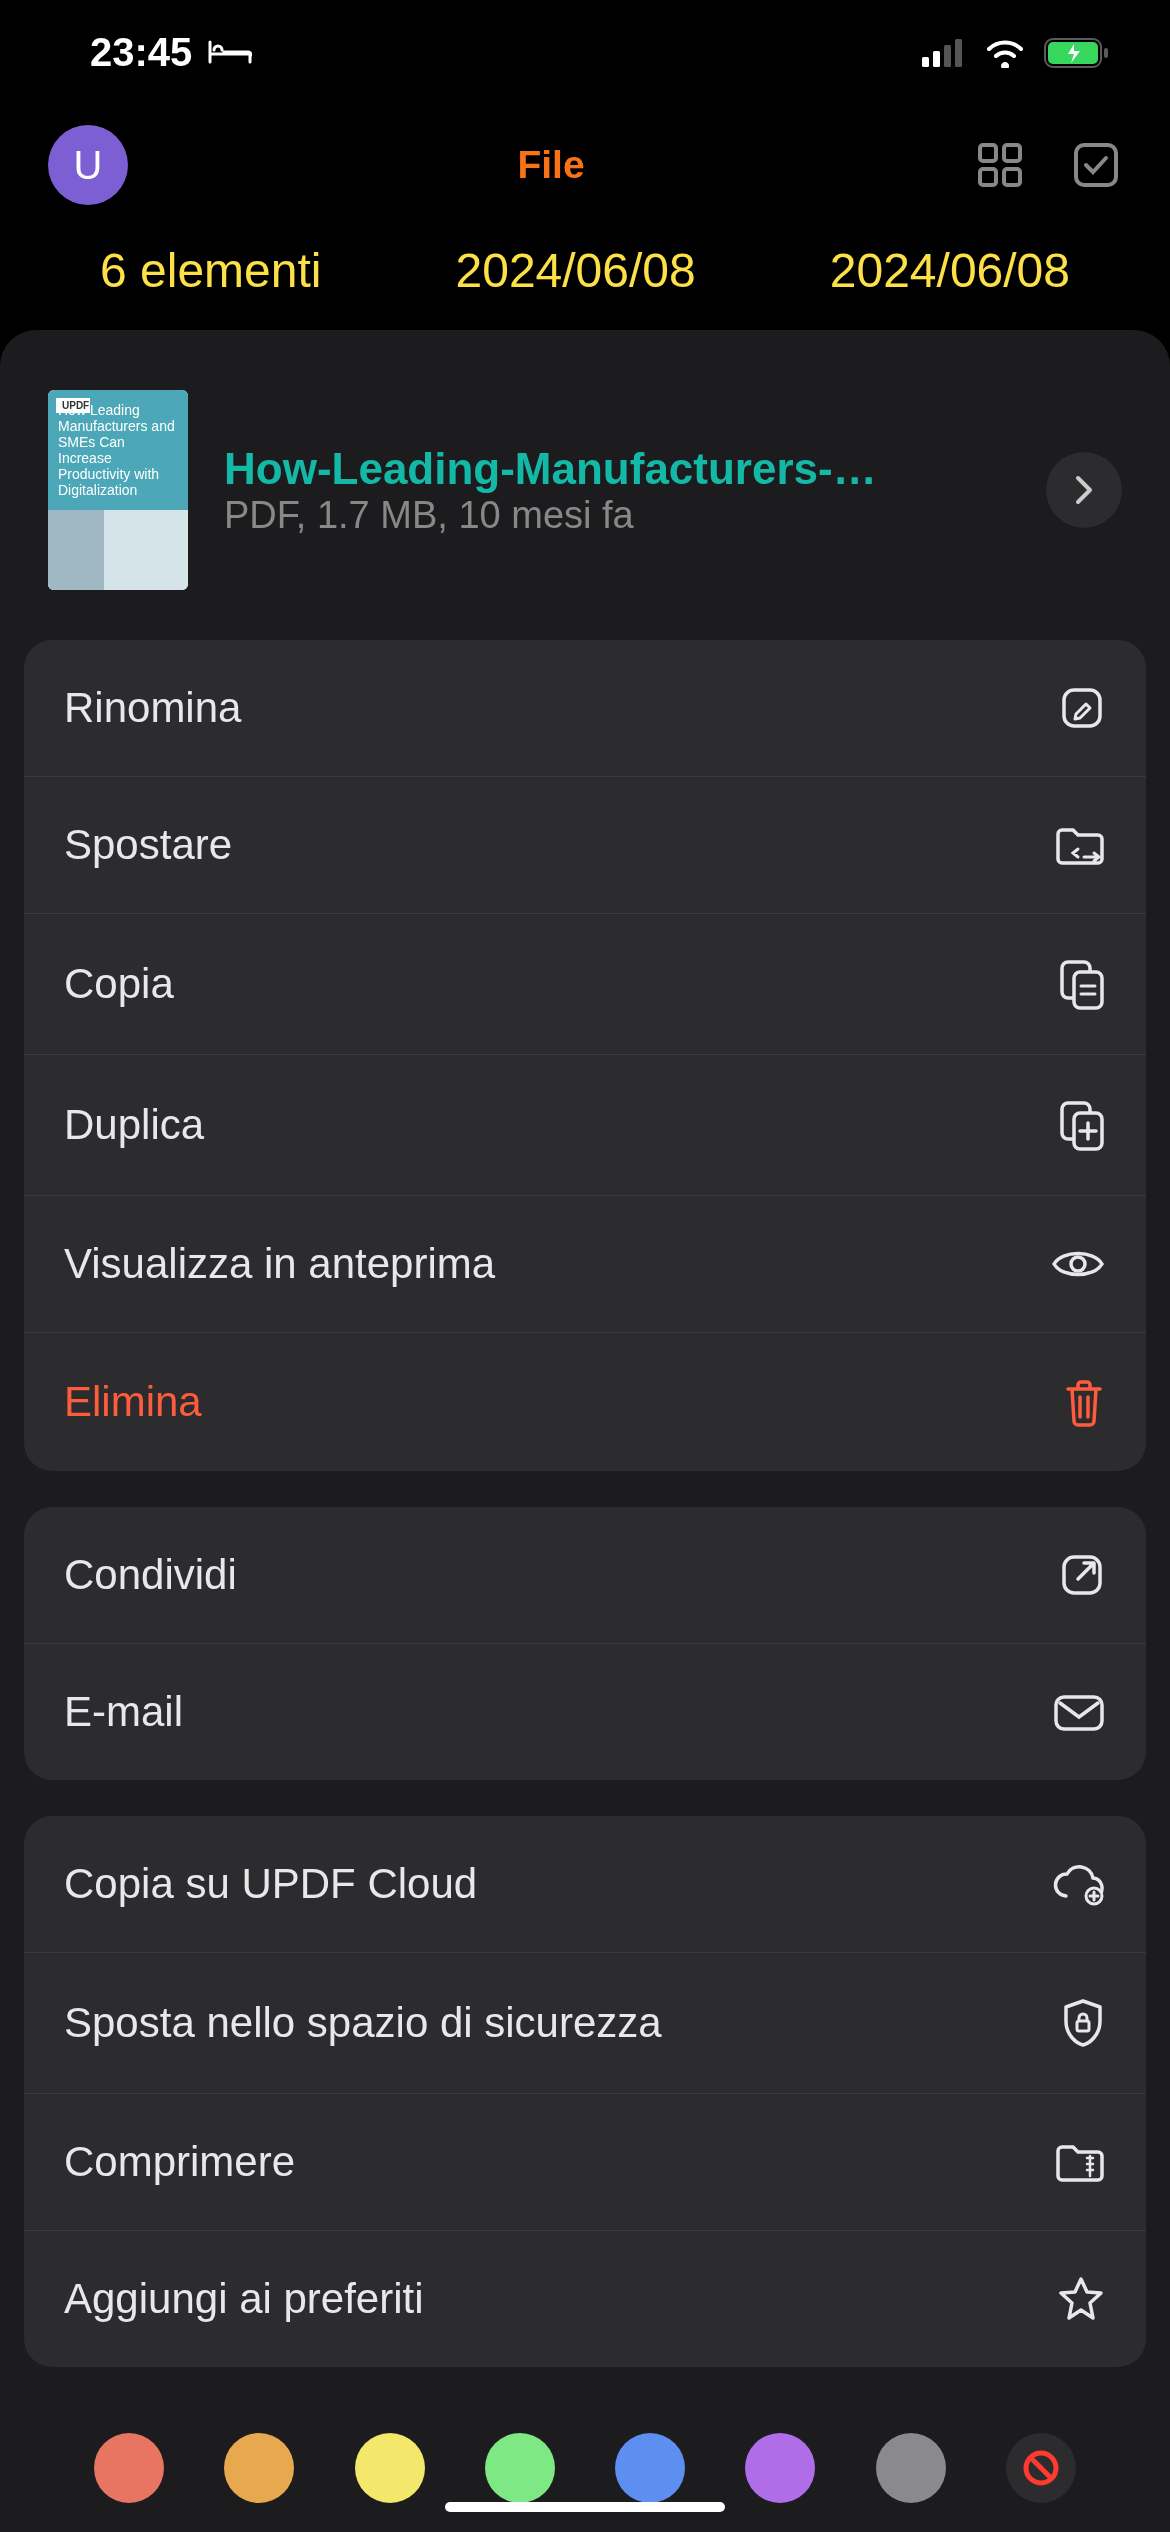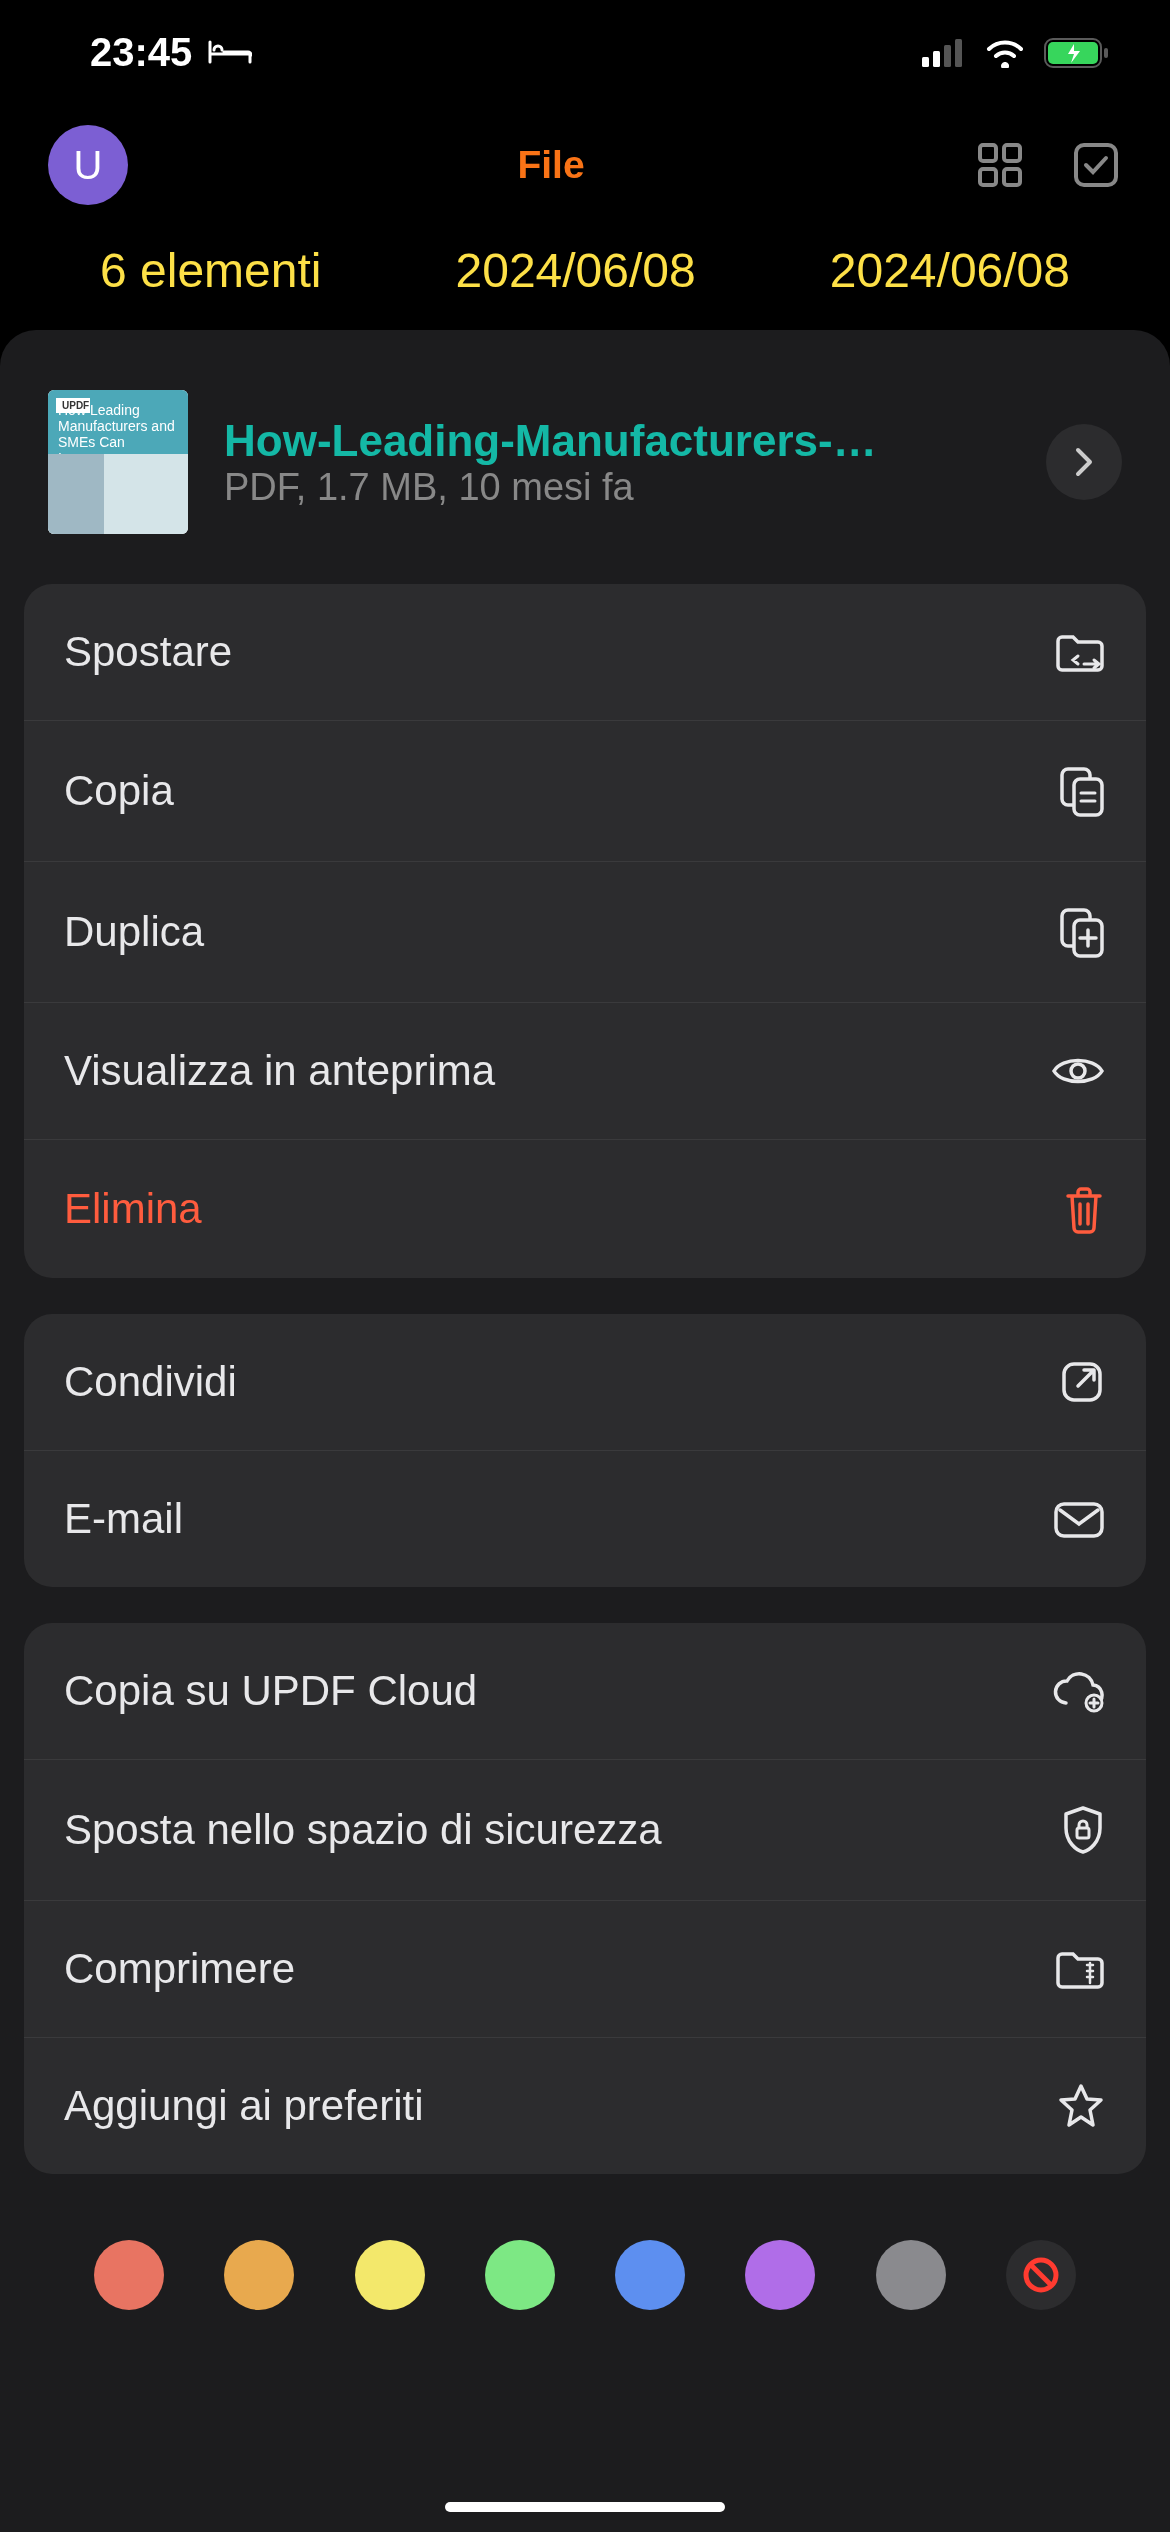--- a/index.html
+++ b/index.html
@@ -76,21 +76,21 @@
   bottom: 0;
 }
 .file-header {
   display: flex;
   align-items: center;
   gap: 36px;
   padding: 20px 24px 50px 24px;
 }
 .thumbnail {
   width: 140px;
-  height: 144px;
+  height: 200px;
   background: #fff;
   border-radius: 6px;
   position: relative;
   overflow: hidden;
 }
 .thumb-top {
   background: #4ca8b8;
   color: #fff;
   padding: 12px 10px;
   font-size: 14px;
@@ -258,20 +258,27 @@
       <div class="file-meta">PDF, 1.7 MB, 10 mesi fa</div>
     </div>
     <div class="disclosure-btn">
       <svg width="28" height="32" viewBox="0 0 28 32">
           <path d="M8 4 l12 12 l-12 12" stroke="#ccc" stroke-width="4" fill="none" stroke-linecap="round" stroke-linejoin="round"></path>
         </svg>
     </div>
   </div>
 
   <div class="menu-group">
+    <div class="menu-item">
+      <span>Rinomina</span>
+      <svg width="48" height="48" viewBox="0 0 48 48">
+          <rect x="6" y="6" width="36" height="36" rx="10" stroke="#e8e8ea" stroke-width="3.5" fill="none"></rect>
+          <path d="M18 30 l10 -10 l4 4 l-10 10 l-5 1 z" stroke="#e8e8ea" stroke-width="3" fill="none" stroke-linejoin="round"></path>
+        </svg>
+    </div>
     <div class="menu-item">
       <span>Spostare</span>
       <svg width="52" height="44" viewBox="0 0 52 44">
           <path d="M4 12 v24 a4 4 0 0 0 4 4 h36 a4 4 0 0 0 4 -4 v-20 a4 4 0 0 0 -4 -4 h-20 l-5 -5 h-11 a4 4 0 0 0 -4 4 z" stroke="#e8e8ea" stroke-width="3.5" fill="none"></path>
           <path d="M30 34 h14 M40 30 l5 4 l-5 4 M24 34 l-5 -4 l5 -4" stroke="#e8e8ea" stroke-width="3" fill="none" stroke-linecap="round"></path>
         </svg>
     </div>
     <div class="menu-item">
       <span>Copia</span>
       <svg width="48" height="52" viewBox="0 0 48 52">

